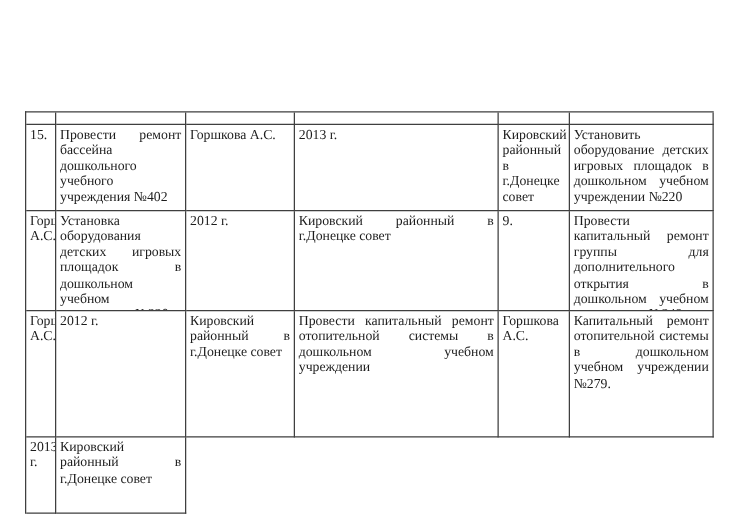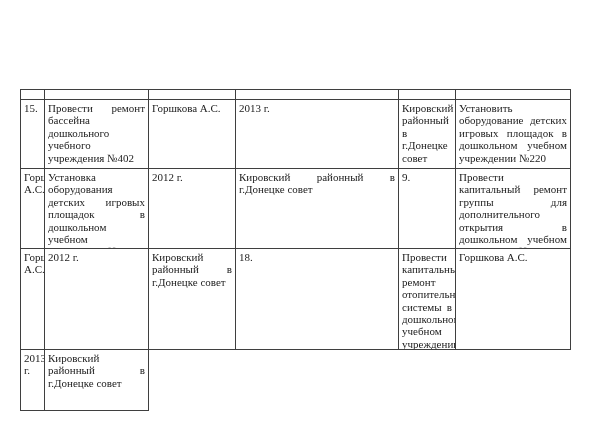--- a/index.html
+++ b/index.html
@@ -65,20 +65,20 @@
     <div class="cell just">Установка оборудования детских игровых площадок в дошкольном учебном учреждении №220.</div>
     <div class="cell">2012 г.</div>
     <div class="cell just">Кировский районный в г.Донецке совет</div>
 
     <div class="cell num">9.</div>
     <div class="cell just">Провести капитальный ремонт группы для дополнительного открытия в дошкольном учебном учреждении №249</div>
     <div class="cell">Горшкова А.С.</div>
     <div class="cell">2012 г.</div>
     <div class="cell just">Кировский районный в г.Донецке совет</div>
 
-    <div class="cell num">18.</div>
     <div class="cell just">Провести капитальный ремонт отопительной системы в дошкольном учебном учреждении</div>
     <div class="cell">Горшкова А.С.</div>
+    <div class="cell just">Капитальный ремонт отопительной системы в дошкольном учебном учреждении №279.</div>
     <div class="cell">2013 г.</div>
     <div class="cell just">Кировский районный в г.Донецке совет</div>
 
   </div>
 </div>
 
 </body></html>

